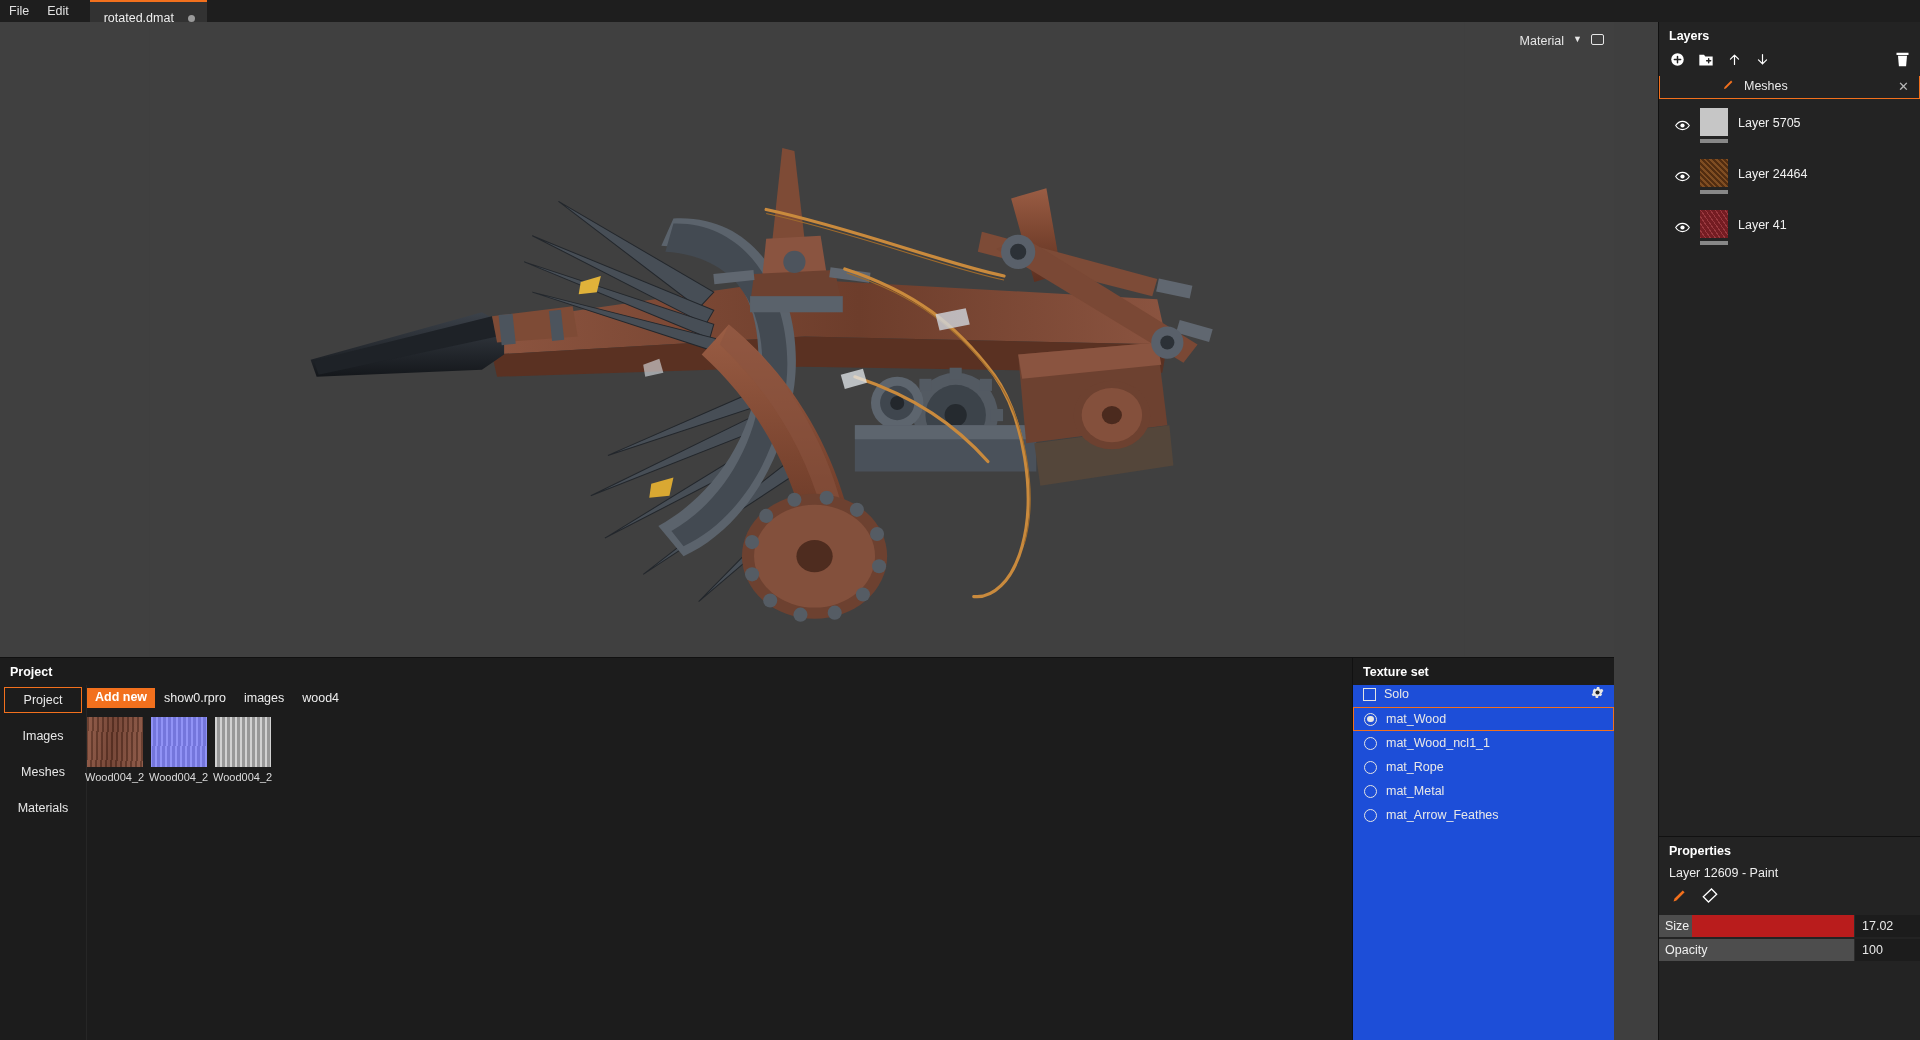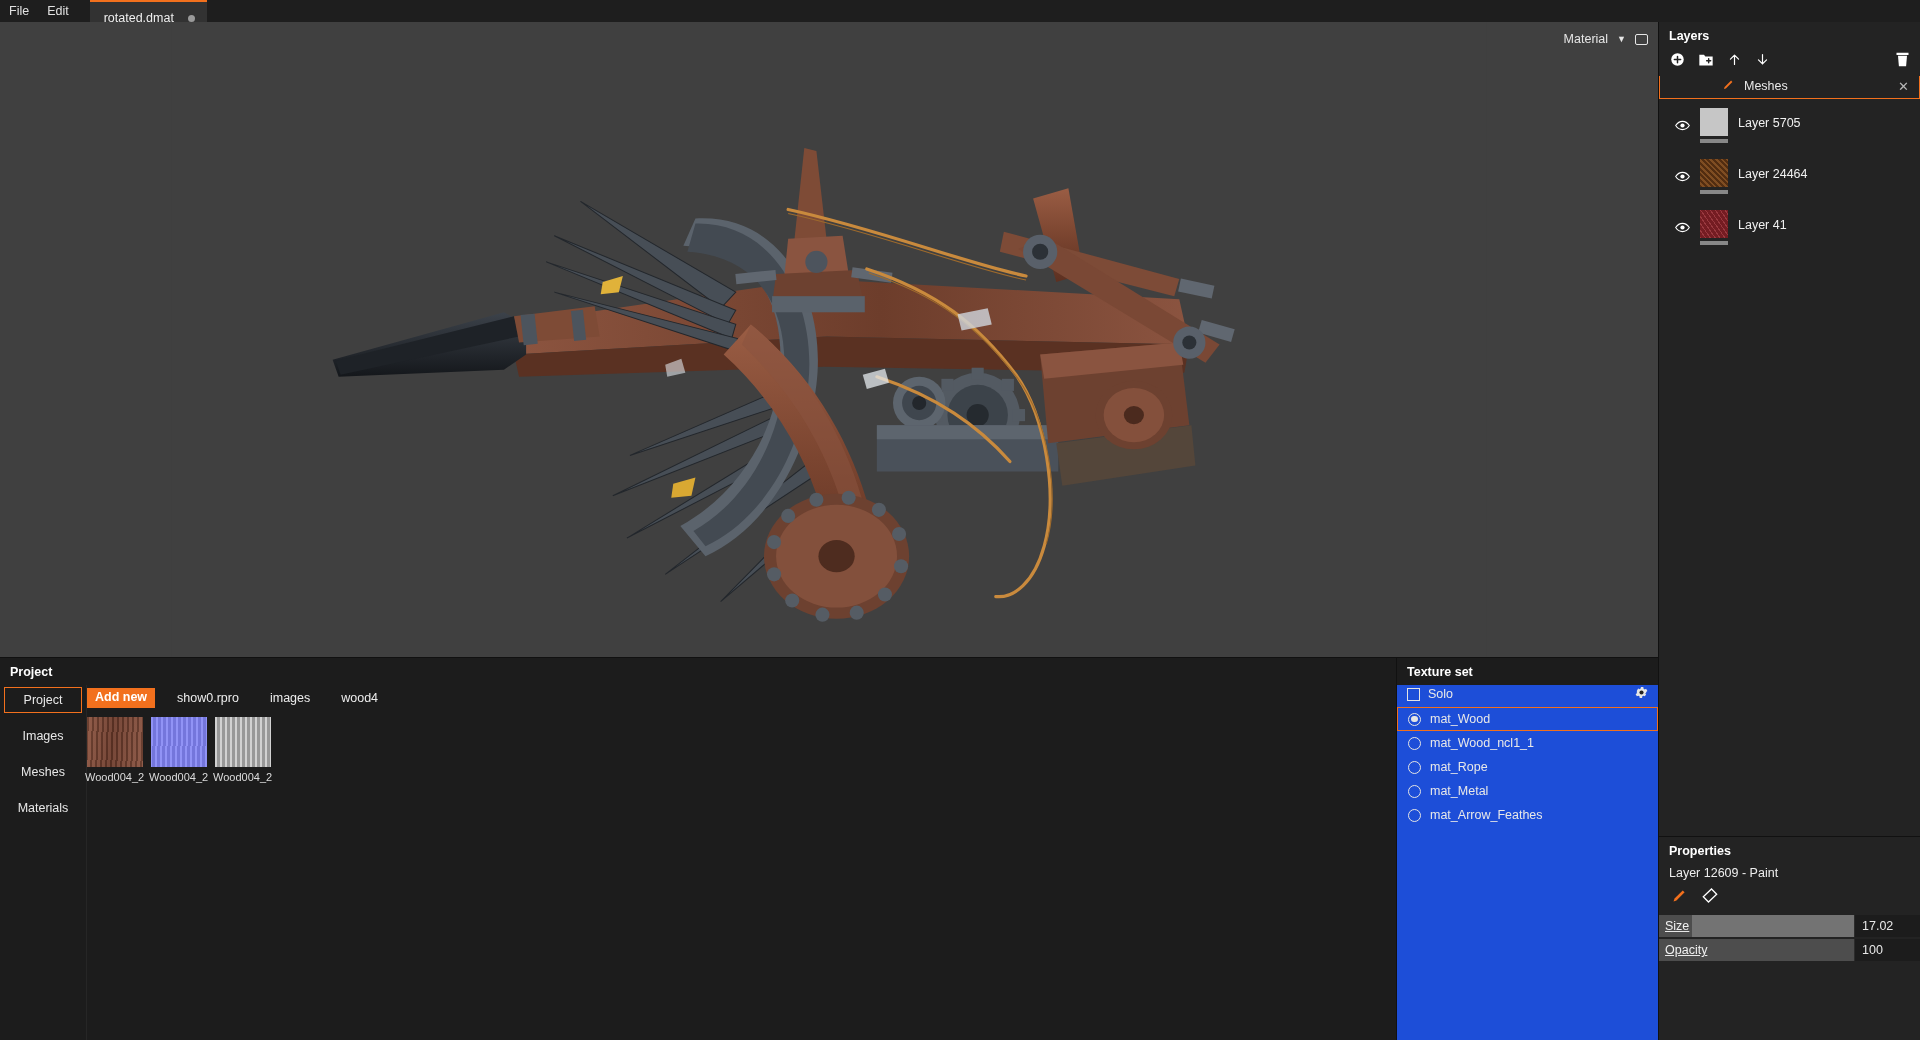--- a/index.html
+++ b/index.html
@@ -58,42 +58,42 @@
   }
   .tab .dot { width: 7px; height: 7px; border-radius: 50%; background: #9a9a9a; }
 
   
   .body { flex: 1; display: flex; min-height: 0; }
   .left-col { flex: 1; display: flex; flex-direction: column; min-width: 0; }
 
   
   .viewport-wrap { flex: 1; position: relative; min-height: 0; background: #404040; }
   .viewport-toolbar {
-    position: absolute; top: 2px; right: 0; height: 30px;
-    display: flex; align-items: center; gap: 9px; padding-right: 10px; z-index: 4;
+    position: absolute; top: 12px; right: 0; height: 30px;
+    display: flex; gap: 9px; padding-right: 10px; z-index: 4;
   }
   .vt-label { font-size: 12.5px; color: #e6e6e6; }
   .vt-caret { font-size: 9px; color: #e6e6e6; }
   .vt-sq { width: 13px; height: 11px; border: 1.6px solid #e6e6e6; border-radius: 2px; }
   .viewport { position: absolute; inset: 0; overflow: hidden; }
   .viewport svg { display: block; width: 100%; height: 100%; }
 
   
   .bottom-row { flex: 0 0 383px; display: flex; min-height: 0; }
   .project-panel { flex: 1; background: #1c1c1c; display: flex; flex-direction: column; min-width: 0; border-top: 1px solid #111; }
   .panel-title { font-size: 12.5px; font-weight: bold; color: #fff; padding: 7px 10px 6px 10px; background: #1c1c1c; }
   .project-body { flex: 1; display: flex; min-height: 0; }
   .project-side { width: 86px; flex: 0 0 86px; padding-top: 2px; }
   .pside-item {
     height: 26px; margin: 0 4px 10px 4px; display: flex; align-items: center; justify-content: center;
     font-size: 12.5px; color: #e7e7e7; border: 1px solid transparent;
   }
   .pside-item.active { border-color: #f2701d; }
   .project-main { flex: 1; display: flex; flex-direction: column; min-width: 0; border-left: 1px solid #262626; }
-  .crumbs { display: flex; align-items: center; gap: 13px; padding: 2px 0 0 0; height: 24px; }
+  .crumbs { display: flex; align-items: center; gap: 0; padding: 2px 0 0 0; height: 24px; }
   .addnew {
     background: #f2701d; color: #fff; font-size: 12.5px; font-weight: bold;
     padding: 3px 8px 4px 8px; line-height: 1;
   }
   .crumb { font-size: 12.5px; color: #ededed; padding: 0 9px; }
   .thumbs { display: flex; gap: 8px; padding: 8px 0 0 0; }
   .thumb { width: 56px; display: flex; flex-direction: column; align-items: center; }
   .thumb .sw { width: 56px; height: 50px; }
   .thumb .cap { font-size: 11px; color: #dcdcdc; margin-top: 4px; white-space: nowrap; overflow: hidden; width: 60px; text-align: center; }
   .sw.wood { background:
@@ -114,21 +114,21 @@
   .texlist { padding: 0 0 0 0; }
   .texitem {
     display: flex; align-items: center; gap: 9px; height: 24px; padding: 0 10px;
     border: 1px solid transparent; font-size: 12.5px;
   }
   .texitem.selected { border-color: #f2701d; }
   .radio { width: 13px; height: 13px; border: 1.7px solid #e4e4e4; border-radius: 50%; position: relative; flex: 0 0 13px; }
   .radio.on:after { content: ""; position: absolute; inset: 2.4px; background: #e4e4e4; border-radius: 50%; }
 
   
-  .right-col { width: 262px; flex: 0 0 262px; background: #232323; display: flex; flex-direction: column; border-left: 1px solid #111; }
+  .right-col { width: 262px; flex: 0 0 262px; background: #232323; display: flex; flex-direction: column; border-left: 1px solid #111; margin-left: 44px; }
   .layers-head { font-size: 12.5px; font-weight: bold; padding: 7px 10px 6px 10px; color: #fff; }
   .layers-toolbar { display: flex; align-items: center; gap: 13px; padding: 2px 10px 9px 11px; position: relative; height: 28px; }
   .tb-ico { color: #fff; display: flex; align-items: center; }
   .trash { position: absolute; right: 10px; top: 2px; }
   .layers-list { flex: 0 0 auto; }
   .layer-row {
     display: flex; align-items: flex-start; gap: 10px; padding: 8px 8px 6px 14px;
     border: 1px solid transparent; position: relative;
   }
   .layer-row.selected { border-color: #f2701d; padding-bottom: 2px; }
@@ -153,21 +153,21 @@
   }
   .sublayer .sname { font-size: 12.5px; }
   .sub-x { position: absolute; right: 10px; color: #b8b8b8; font-size: 13px; }
 
   .right-spacer { flex: 1; min-height: 0; }
   .props-panel { flex: 0 0 204px; border-top: 1px solid #111; }
   .props-title { font-size: 12.5px; font-weight: bold; padding: 7px 10px 5px 10px; color: #fff; }
   .props-sub { font-size: 12.5px; padding: 3px 10px 6px 10px; color: #eee; }
   .props-tools { display: flex; align-items: center; gap: 14px; padding: 1px 10px 8px 12px; }
   .prop-row { display: flex; height: 22px; margin-bottom: 2px; }
-  .prop-slider { flex: 1; position: relative; background: #737373; display: flex; align-items: center; text-decoration: underline; }
+  .prop-slider { flex: 1; position: relative; background: #b91c1c; display: flex; align-items: center; }
   .prop-fill { position: absolute; left: 0; top: 0; bottom: 0; background: #4d4d4d; }
   .prop-label { position: relative; font-size: 12.5px; padding-left: 6px; color: #f0f0f0; }
   .prop-val { width: 66px; flex: 0 0 66px; background: #1c1c1c; border-left: 1px solid #2c2c2c; display: flex; align-items: center; padding-left: 7px; font-size: 12.5px; }
 </style>
 </head>
 <body>
 
 <div class="app">
 
 

